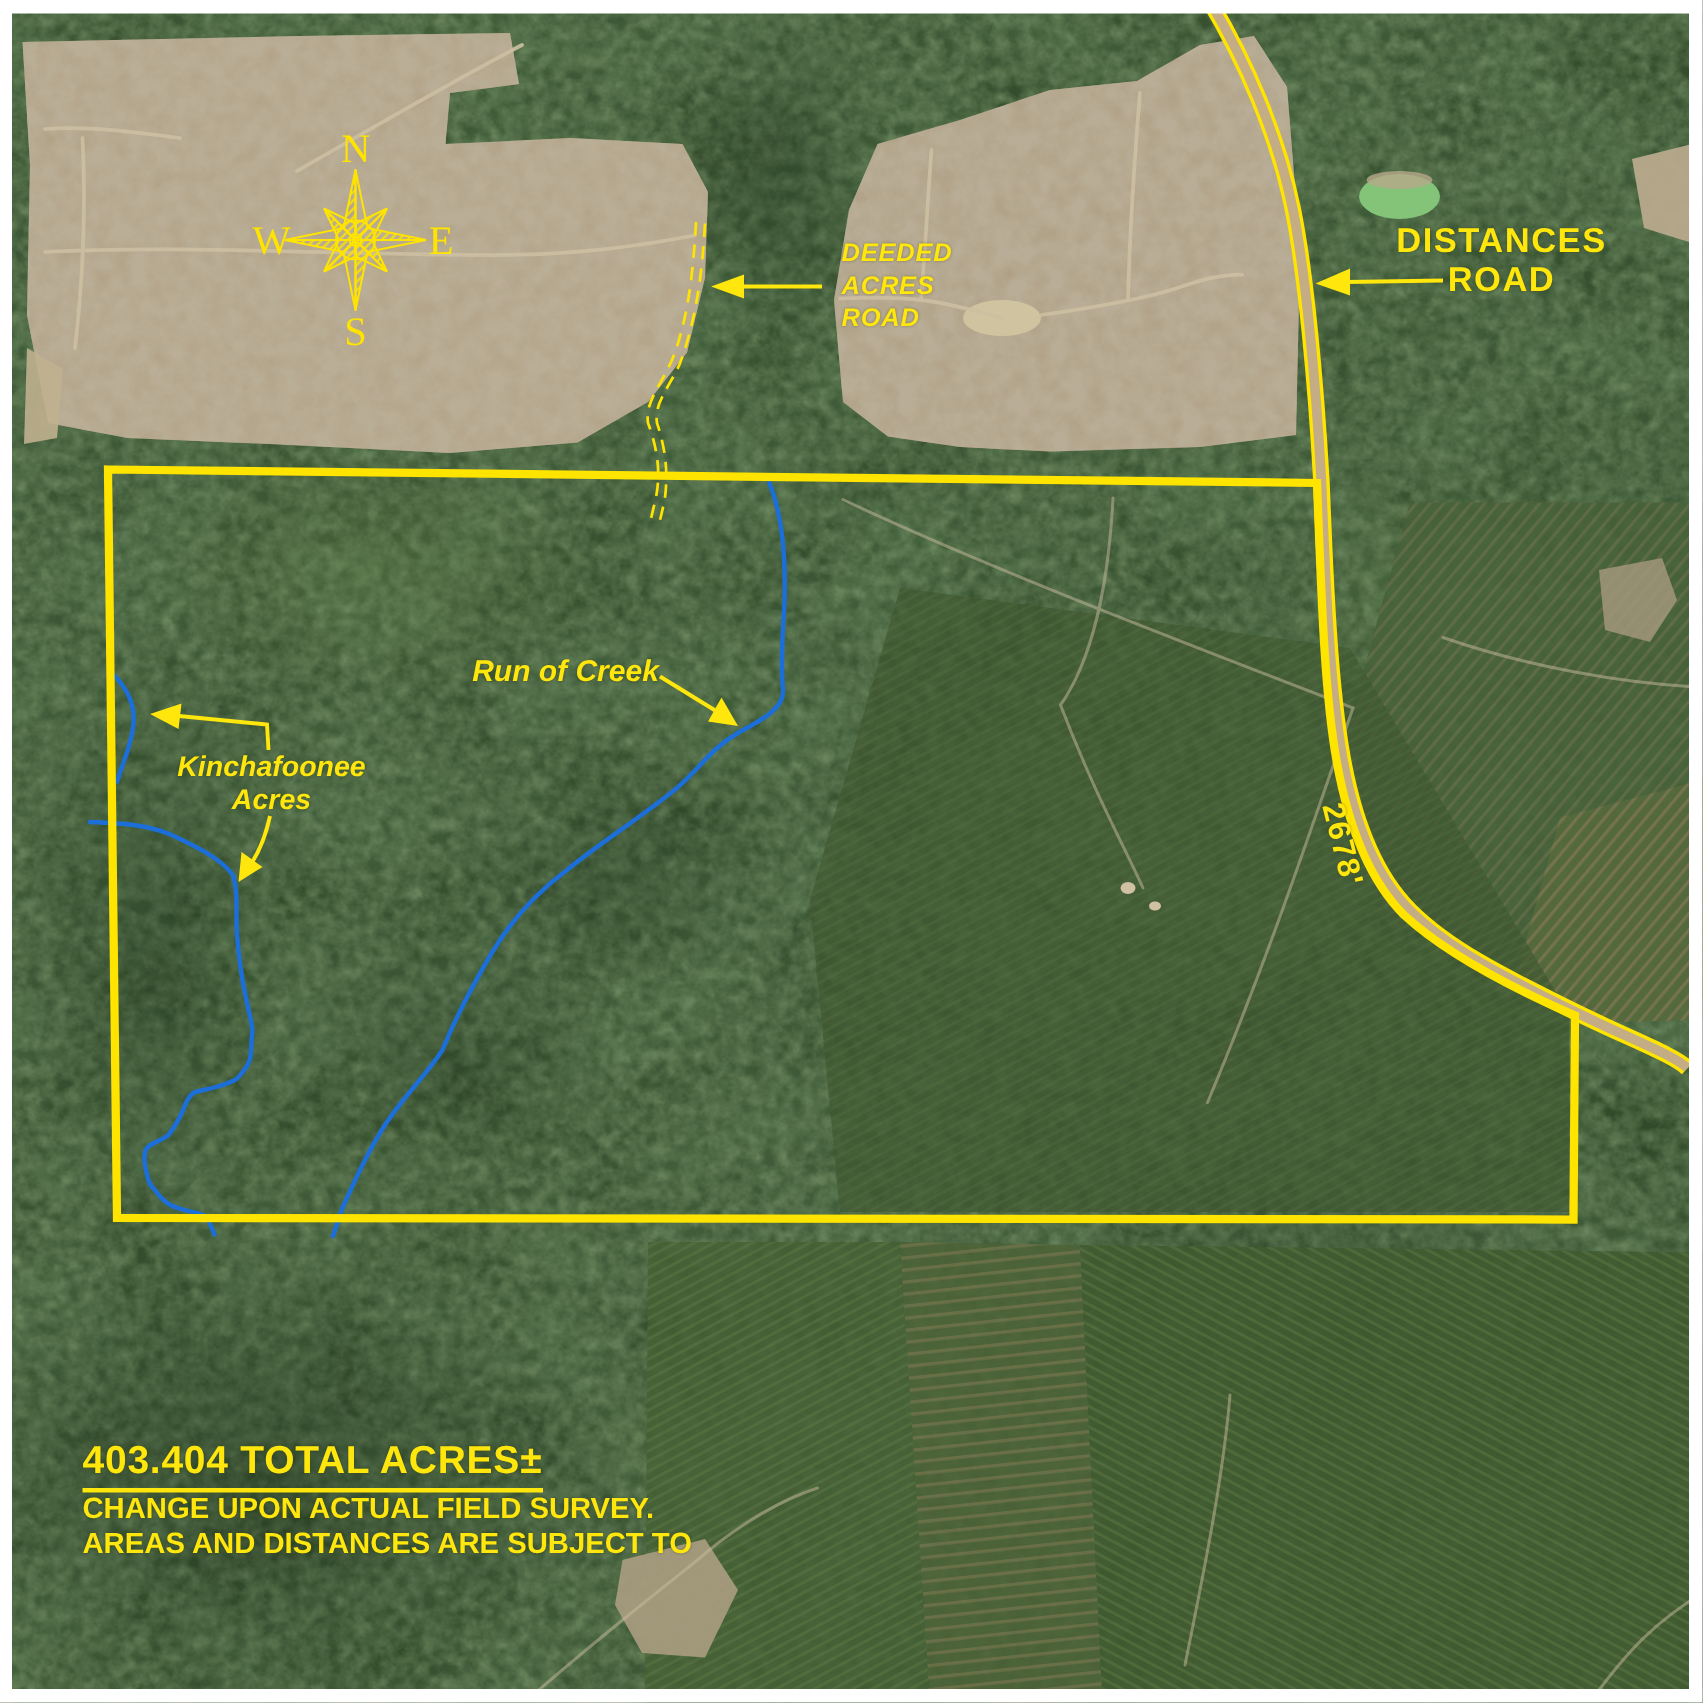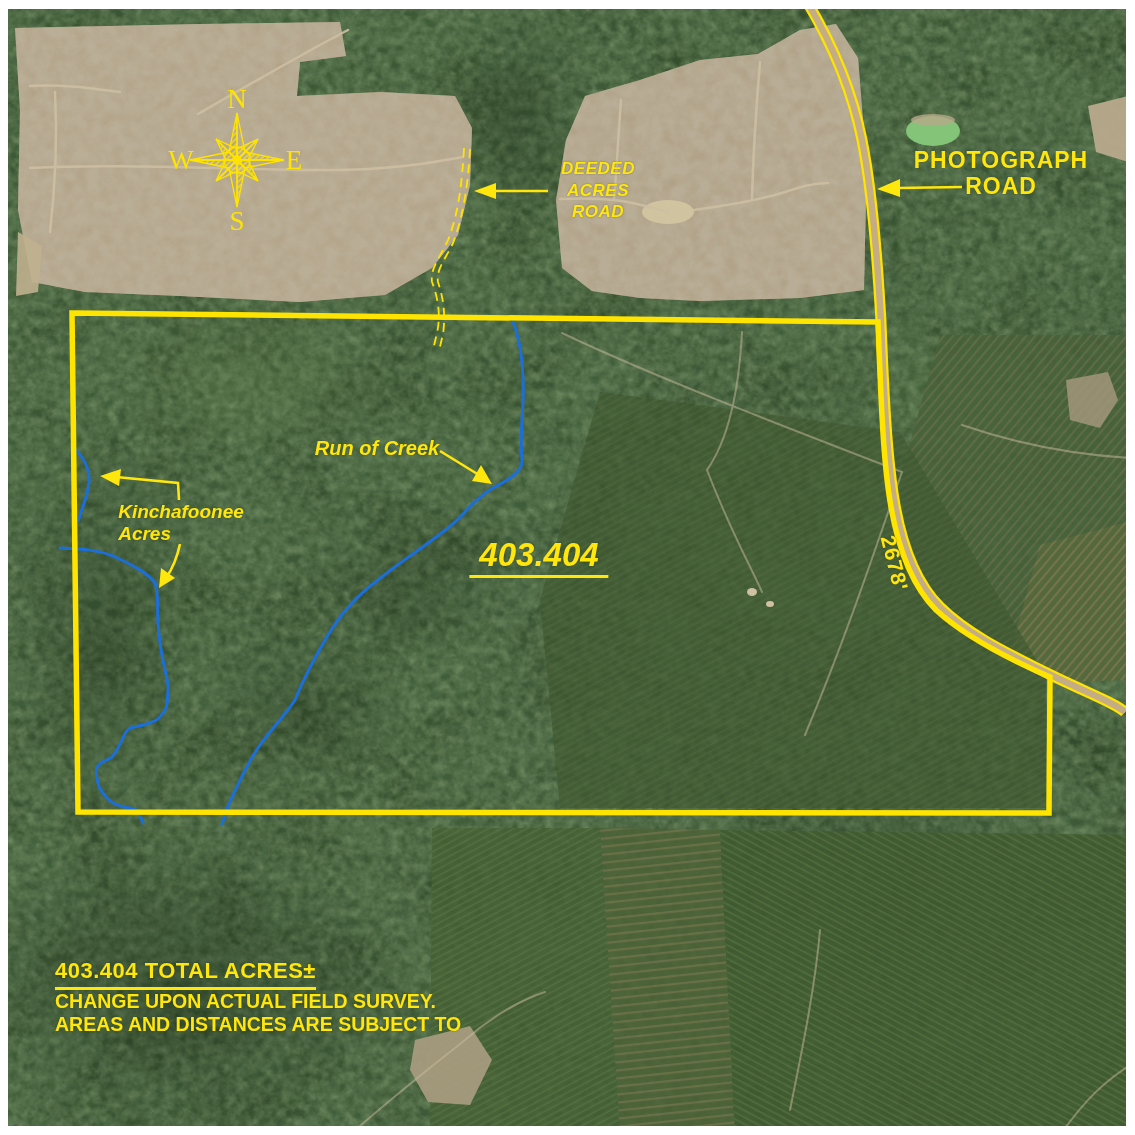--- a/index.html
+++ b/index.html
@@ -1,36 +1,36 @@
 <!DOCTYPE html>
 <html><head>
 <meta charset="utf-8">
 <style>
   html,body{margin:0;padding:0;background:#ffffff;}
   .frame{position:relative;width:1135px;height:1135px;background:#ffffff;overflow:hidden;
          font-family:"Liberation Sans", sans-serif;}
   .photo-svg{position:absolute;left:0;top:0;}
   .lbl{position:absolute;color:#ffe60d;font-weight:bold;white-space:nowrap;
        text-shadow:0 0 2px rgba(40,50,20,.45);}
-  .lbl-deeded{left:598px;top:158px;transform:translateX(-50%);text-align:center;
+  .lbl-deeded{left:598px;top:158px;transform:translateX(-50%);
               font-style:italic;font-size:17px;line-height:21.5px;letter-spacing:.5px;}
   .lbl-sutherland{left:1001px;top:147px;transform:translateX(-50%);text-align:center;
               font-size:23px;line-height:26px;letter-spacing:1px;}
   .lbl-runofcreek{left:377px;top:437px;transform:translateX(-50%);
               font-style:italic;font-size:20px;}
-  .lbl-kincha{left:181px;top:501px;transform:translateX(-50%);text-align:left;
+  .lbl-kincha{left:181px;top:501px;transform:translateX(-50%);text-align:center;
               font-style:italic;font-size:19px;line-height:21.5px;}
   .lbl-acres{left:539px;top:538px;transform:translateX(-50%);text-align:center;
               font-style:italic;font-size:33px;line-height:34px;}
   .lbl-acres .underl{display:inline-block;border-bottom:3px solid #ffe60d;padding:0 10px 3px;}
   .lbl-acres .row2{margin-top:3px;}
   .lbl-dist{left:899px;top:533px;font-size:21px;letter-spacing:1px;
               transform:rotate(76deg);transform-origin:0 0;}
   .lbl-footer{left:55px;top:958px;text-align:left;}
-  .footer-title{font-size:22px;letter-spacing:.5px;border-bottom:3px solid #ffe60d;
+  .footer-title{font-size:26px;letter-spacing:.5px;border-bottom:3px solid #ffe60d;
               padding-bottom:3px;display:inline-block;}
   .footer-note{font-size:19.5px;line-height:22.5px;}
   .footer-note:first-of-type{margin-top:7px;}
 </style>
 </head>
 <body>
 
 <div class="frame">
 
   <svg class="photo-svg" width="1135" height="1135" viewBox="0 0 1135 1135" aria-hidden="true">
@@ -217,33 +217,32 @@
     </g>
   </svg>
 
   <div class="lbl lbl-deeded">
     <div>DEEDED</div>
     <div>ACRES</div>
     <div>ROAD</div>
   </div>
 
   <div class="lbl lbl-sutherland">
-    <div>PHOTOGRAPH</div>
+    <div>DISTANCES</div>
     <div>ROAD</div>
   </div>
 
   <div class="lbl lbl-runofcreek">Run of Creek</div>
 
   <div class="lbl lbl-kincha">
     <div>Kinchafoonee</div>
     <div>Acres</div>
   </div>
 
   <div class="lbl lbl-acres">
-    <div><span class="underl">403.404</span></div>
   </div>
 
   <div class="lbl lbl-dist">2678'</div>
 
   <div class="lbl lbl-footer">
     <div class="footer-title">403.404 TOTAL ACRES±</div>
     <div class="footer-note">CHANGE UPON ACTUAL FIELD SURVEY.</div>
     <div class="footer-note">AREAS AND DISTANCES ARE SUBJECT TO</div>
   </div>
 

